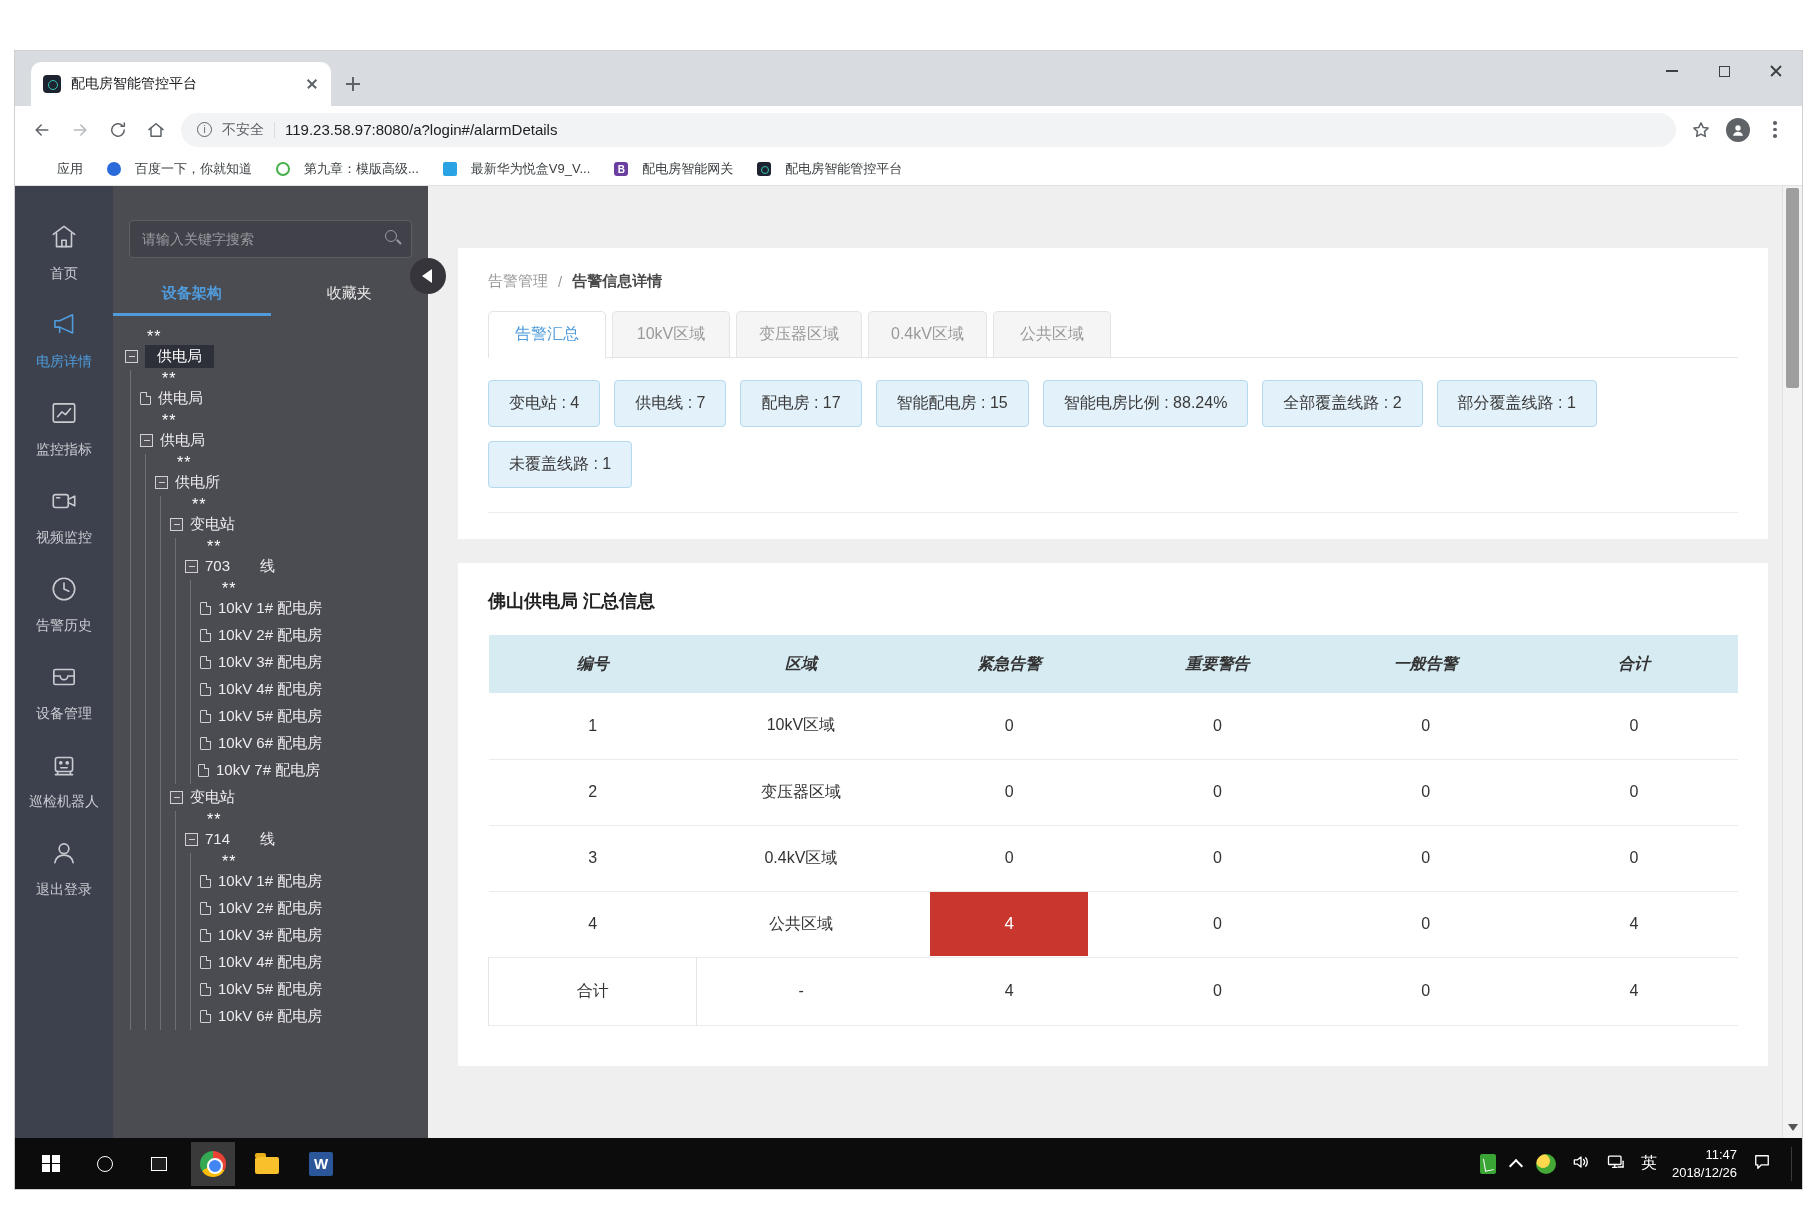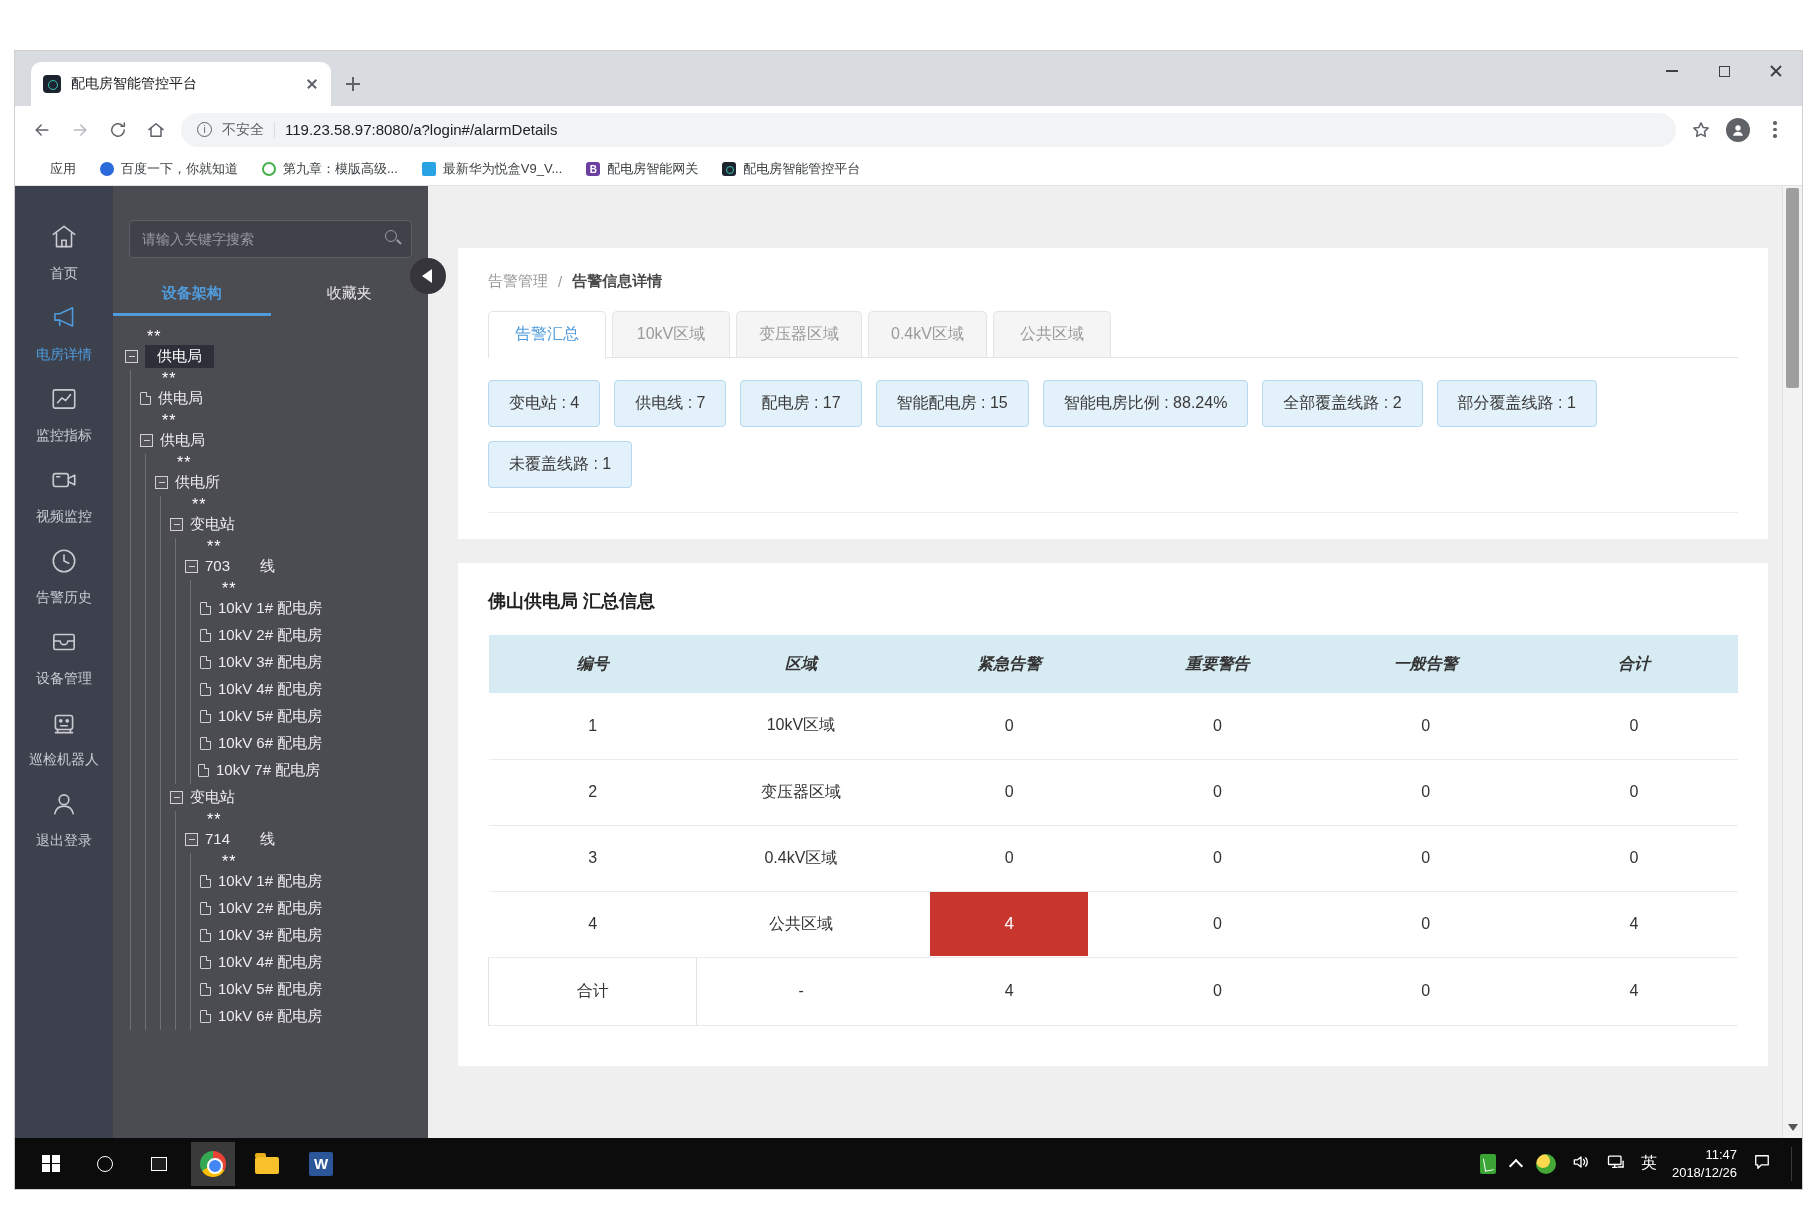--- a/index.html
+++ b/index.html
@@ -38,35 +38,35 @@
   .addressbar{flex:1;height:34px;background:#f1f3f4;border-radius:17px;display:flex;align-items:center;padding:0 16px;gap:10px;}
   .info-ic{width:15px;height:15px;border:1.4px solid #5f6368;border-radius:50%;color:#5f6368;font-size:10px;display:flex;align-items:center;justify-content:center;flex:none;}
   .sec-label{font-size:14px;color:#5f6368;}
   .addr-div{width:1px;height:16px;background:#dadce0;}
   .url{font-size:15px;color:#202124;}
   .avatar{width:24px;height:24px;border-radius:50%;background:#5f6368;display:flex;align-items:center;justify-content:center;}
   .avatar svg{width:16px;height:16px;fill:#fff;}
   .dots3{display:flex;flex-direction:column;gap:3px;}
   .dots3 i{width:3.5px;height:3.5px;border-radius:50%;background:#5f6368;}
   .bookmarks{height:33px;background:#fff;border-bottom:1px solid #e2e2e2;display:flex;align-items:center;padding-left:14px;gap:24px;flex:none;}
-  .bm{display:flex;align-items:center;gap:7px;font-size:13px;color:#3c4043;white-space:nowrap;}
+  .bm{display:flex;align-items:center;gap:14px;font-size:13px;color:#3c4043;white-space:nowrap;}
   .bm-ic{width:14px;height:14px;border-radius:3px;flex:none;display:flex;align-items:center;justify-content:center;font-size:10px;font-weight:bold;color:#fff;}
   .bm-ic.apps{background:none;display:grid;grid-template-columns:6px 6px;grid-template-rows:6px 6px;gap:1px;}
   .bm-ic.apps i{border-radius:1px;}
   .bm-ic.apps i:nth-child(1){background:#e34133;} .bm-ic.apps i:nth-child(2){background:#f5b01a;}
   .bm-ic.apps i:nth-child(3){background:#3a7ce0;} .bm-ic.apps i:nth-child(4){background:#35a852;}
   .bm-ic.baidu{background:#2a6ada;border-radius:50%;}
   .bm-ic.ring{background:none;border:2.5px solid #46b04a;border-radius:50%;}
   .bm-ic.tv{background:#29a3e3;border-radius:2px;}
   .bm-ic.gateway{background:#6a3fa0;}
   .bm-ic.platform{background:#1d2430;position:relative;}
   .bm-ic.platform::after{content:"";position:absolute;left:4px;top:4px;width:6px;height:6px;border-radius:50%;border:1.2px solid #35c3b0;}
   
   .content{flex:1;display:flex;min-height:0;position:relative;background:#efefef;}
-  .sidebar{width:98px;background:var(--sidebar-bg);display:flex;flex-direction:column;align-items:center;padding-top:36px;gap:20px;flex:none;}
+  .sidebar{width:98px;background:var(--sidebar-bg);display:flex;flex-direction:column;align-items:center;padding-top:36px;gap:27px;flex:none;}
   .side-item{display:flex;flex-direction:column;align-items:center;gap:9px;color:#c9cbd1;cursor:pointer;}
   .side-item.active{color:var(--accent-blue);}
   .side-item svg{width:30px;height:30px;stroke:currentColor;fill:none;stroke-width:1.5;stroke-linecap:round;stroke-linejoin:round;}
   .side-label{font-size:14px;white-space:nowrap;}
   .treepanel{width:315px;background:var(--tree-bg);display:flex;flex-direction:column;flex:none;overflow:hidden;}
   .searchwrap{margin:34px 16px 0;position:relative;}
   .searchwrap input{width:100%;height:38px;background:#414149;border:1px solid #5e5e66;border-radius:4px;color:#ddd;font-size:14px;padding:0 36px 0 12px;font-family:inherit;}
   .searchwrap input::placeholder{color:#9a9aa2;}
   .lens{position:absolute;right:10px;top:9px;width:18px;height:18px;}
   .lens::before{content:"";position:absolute;left:1px;top:1px;width:10px;height:10px;border:1.6px solid #9a9aa2;border-radius:50%;}

